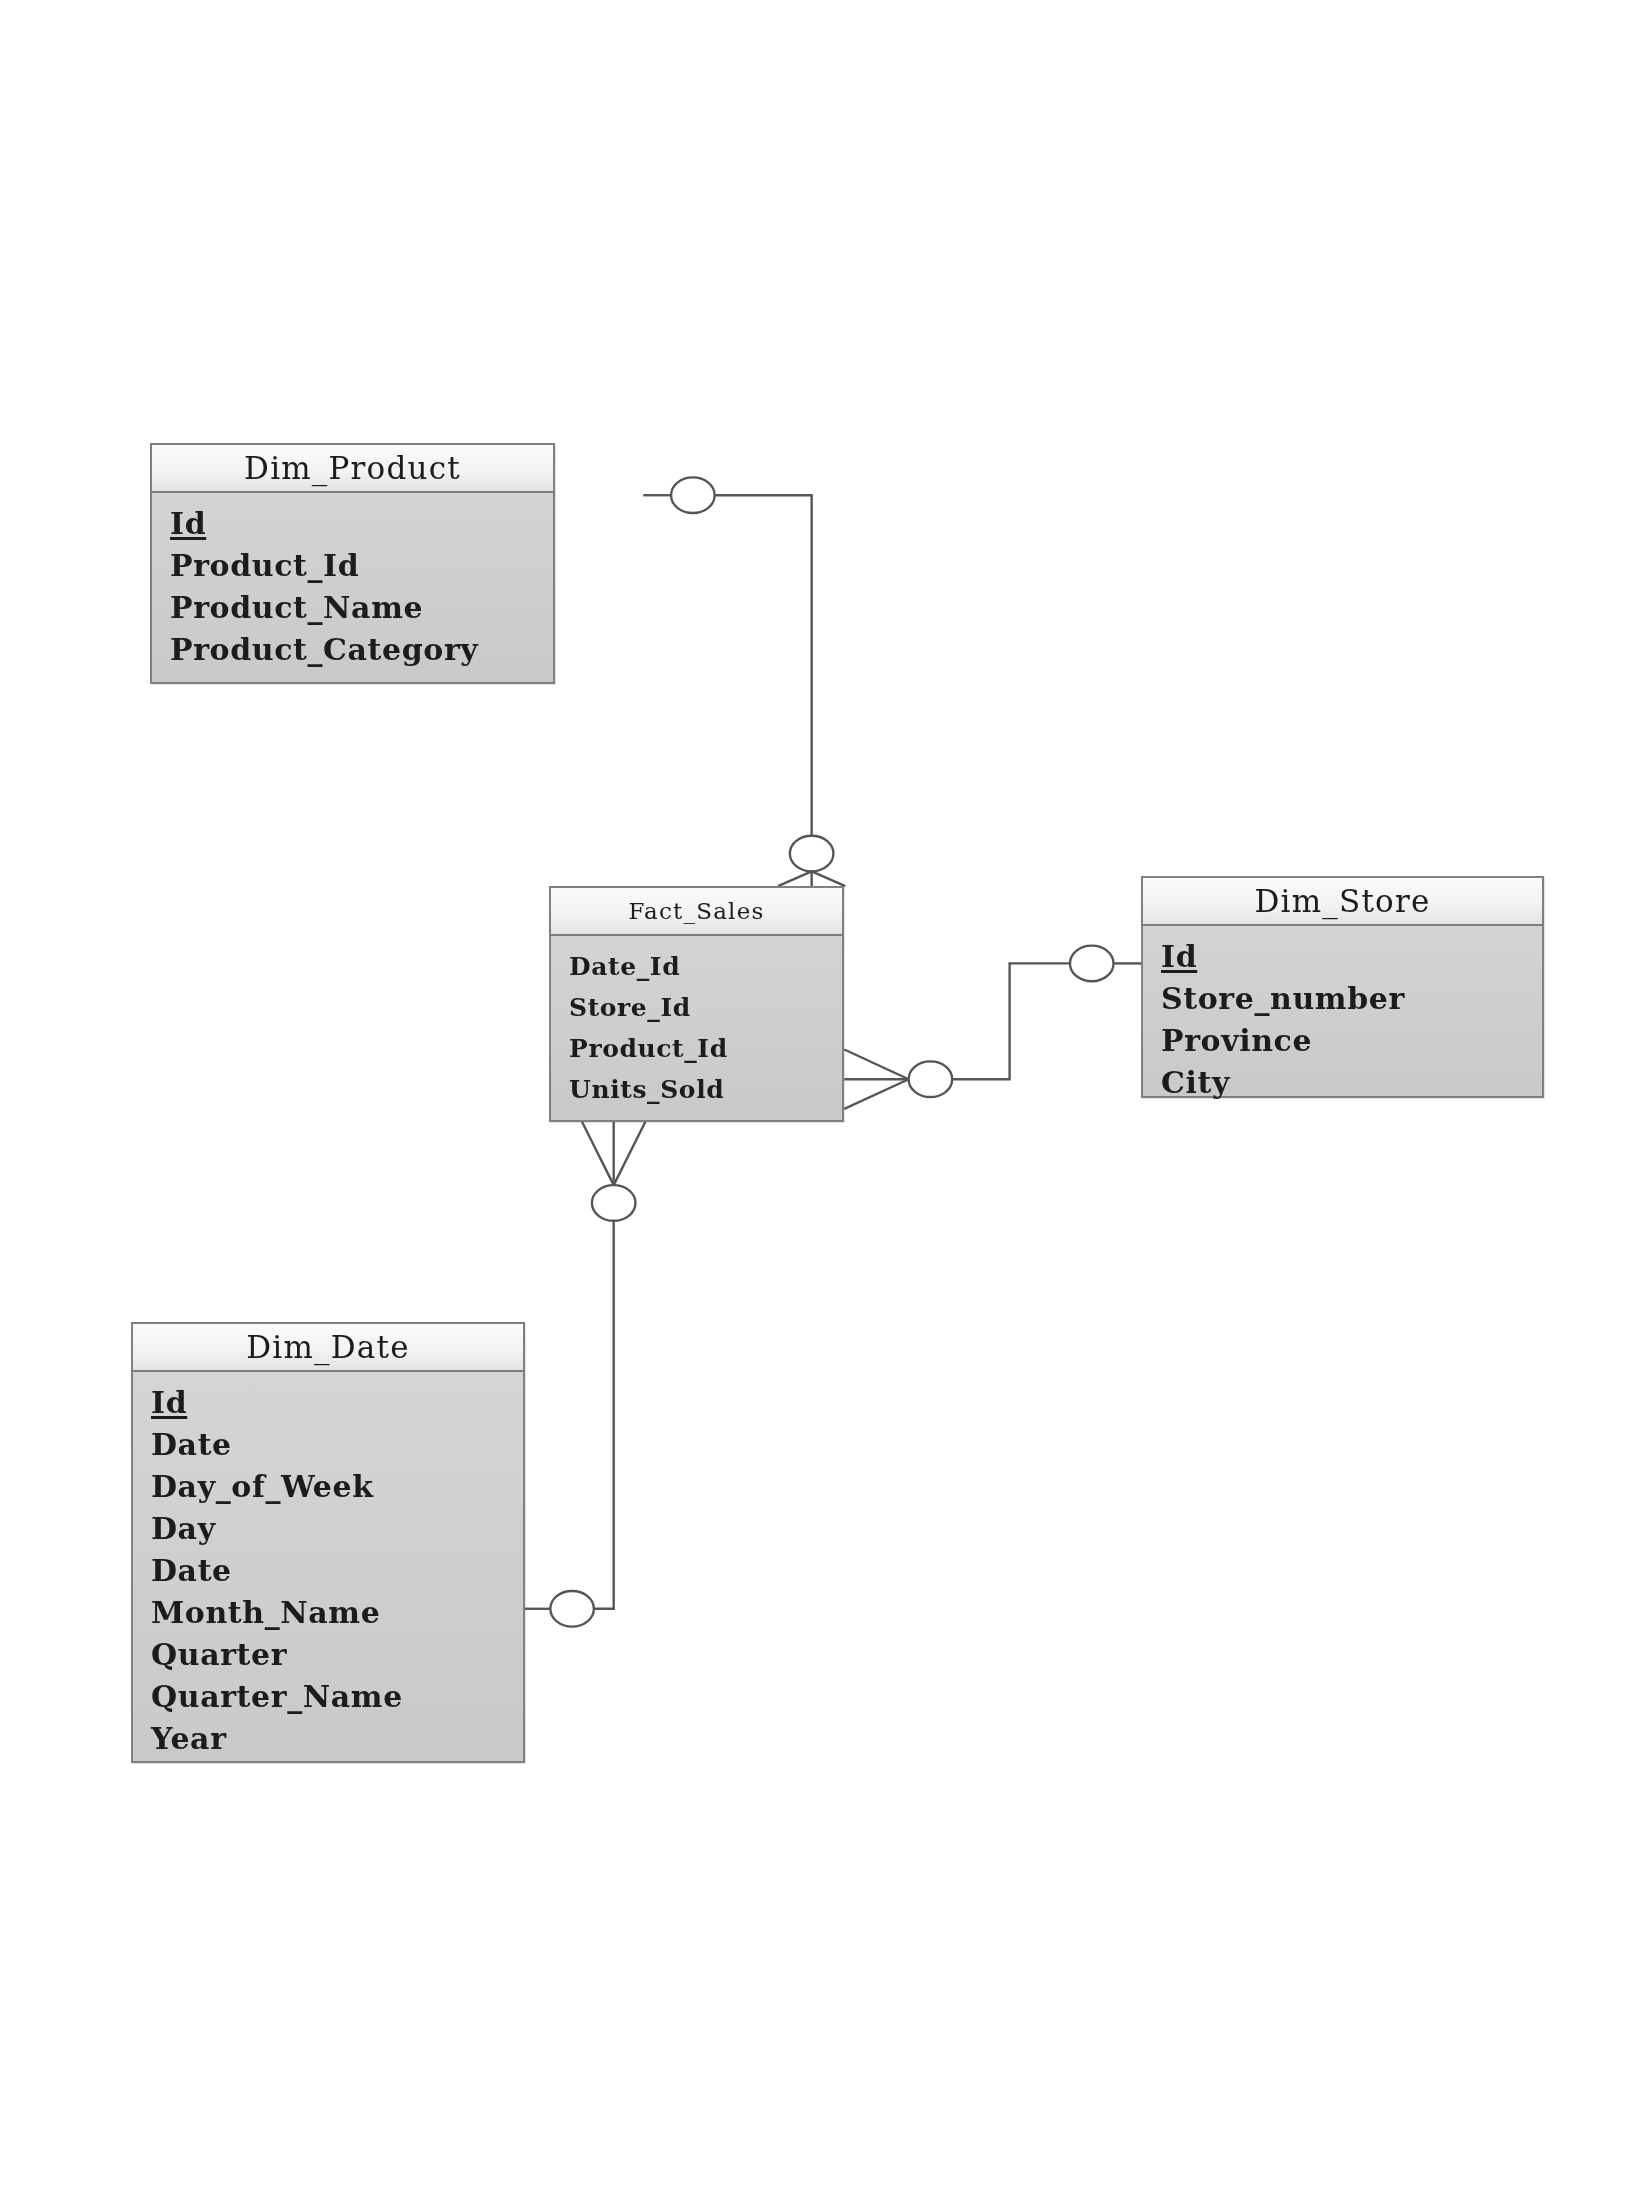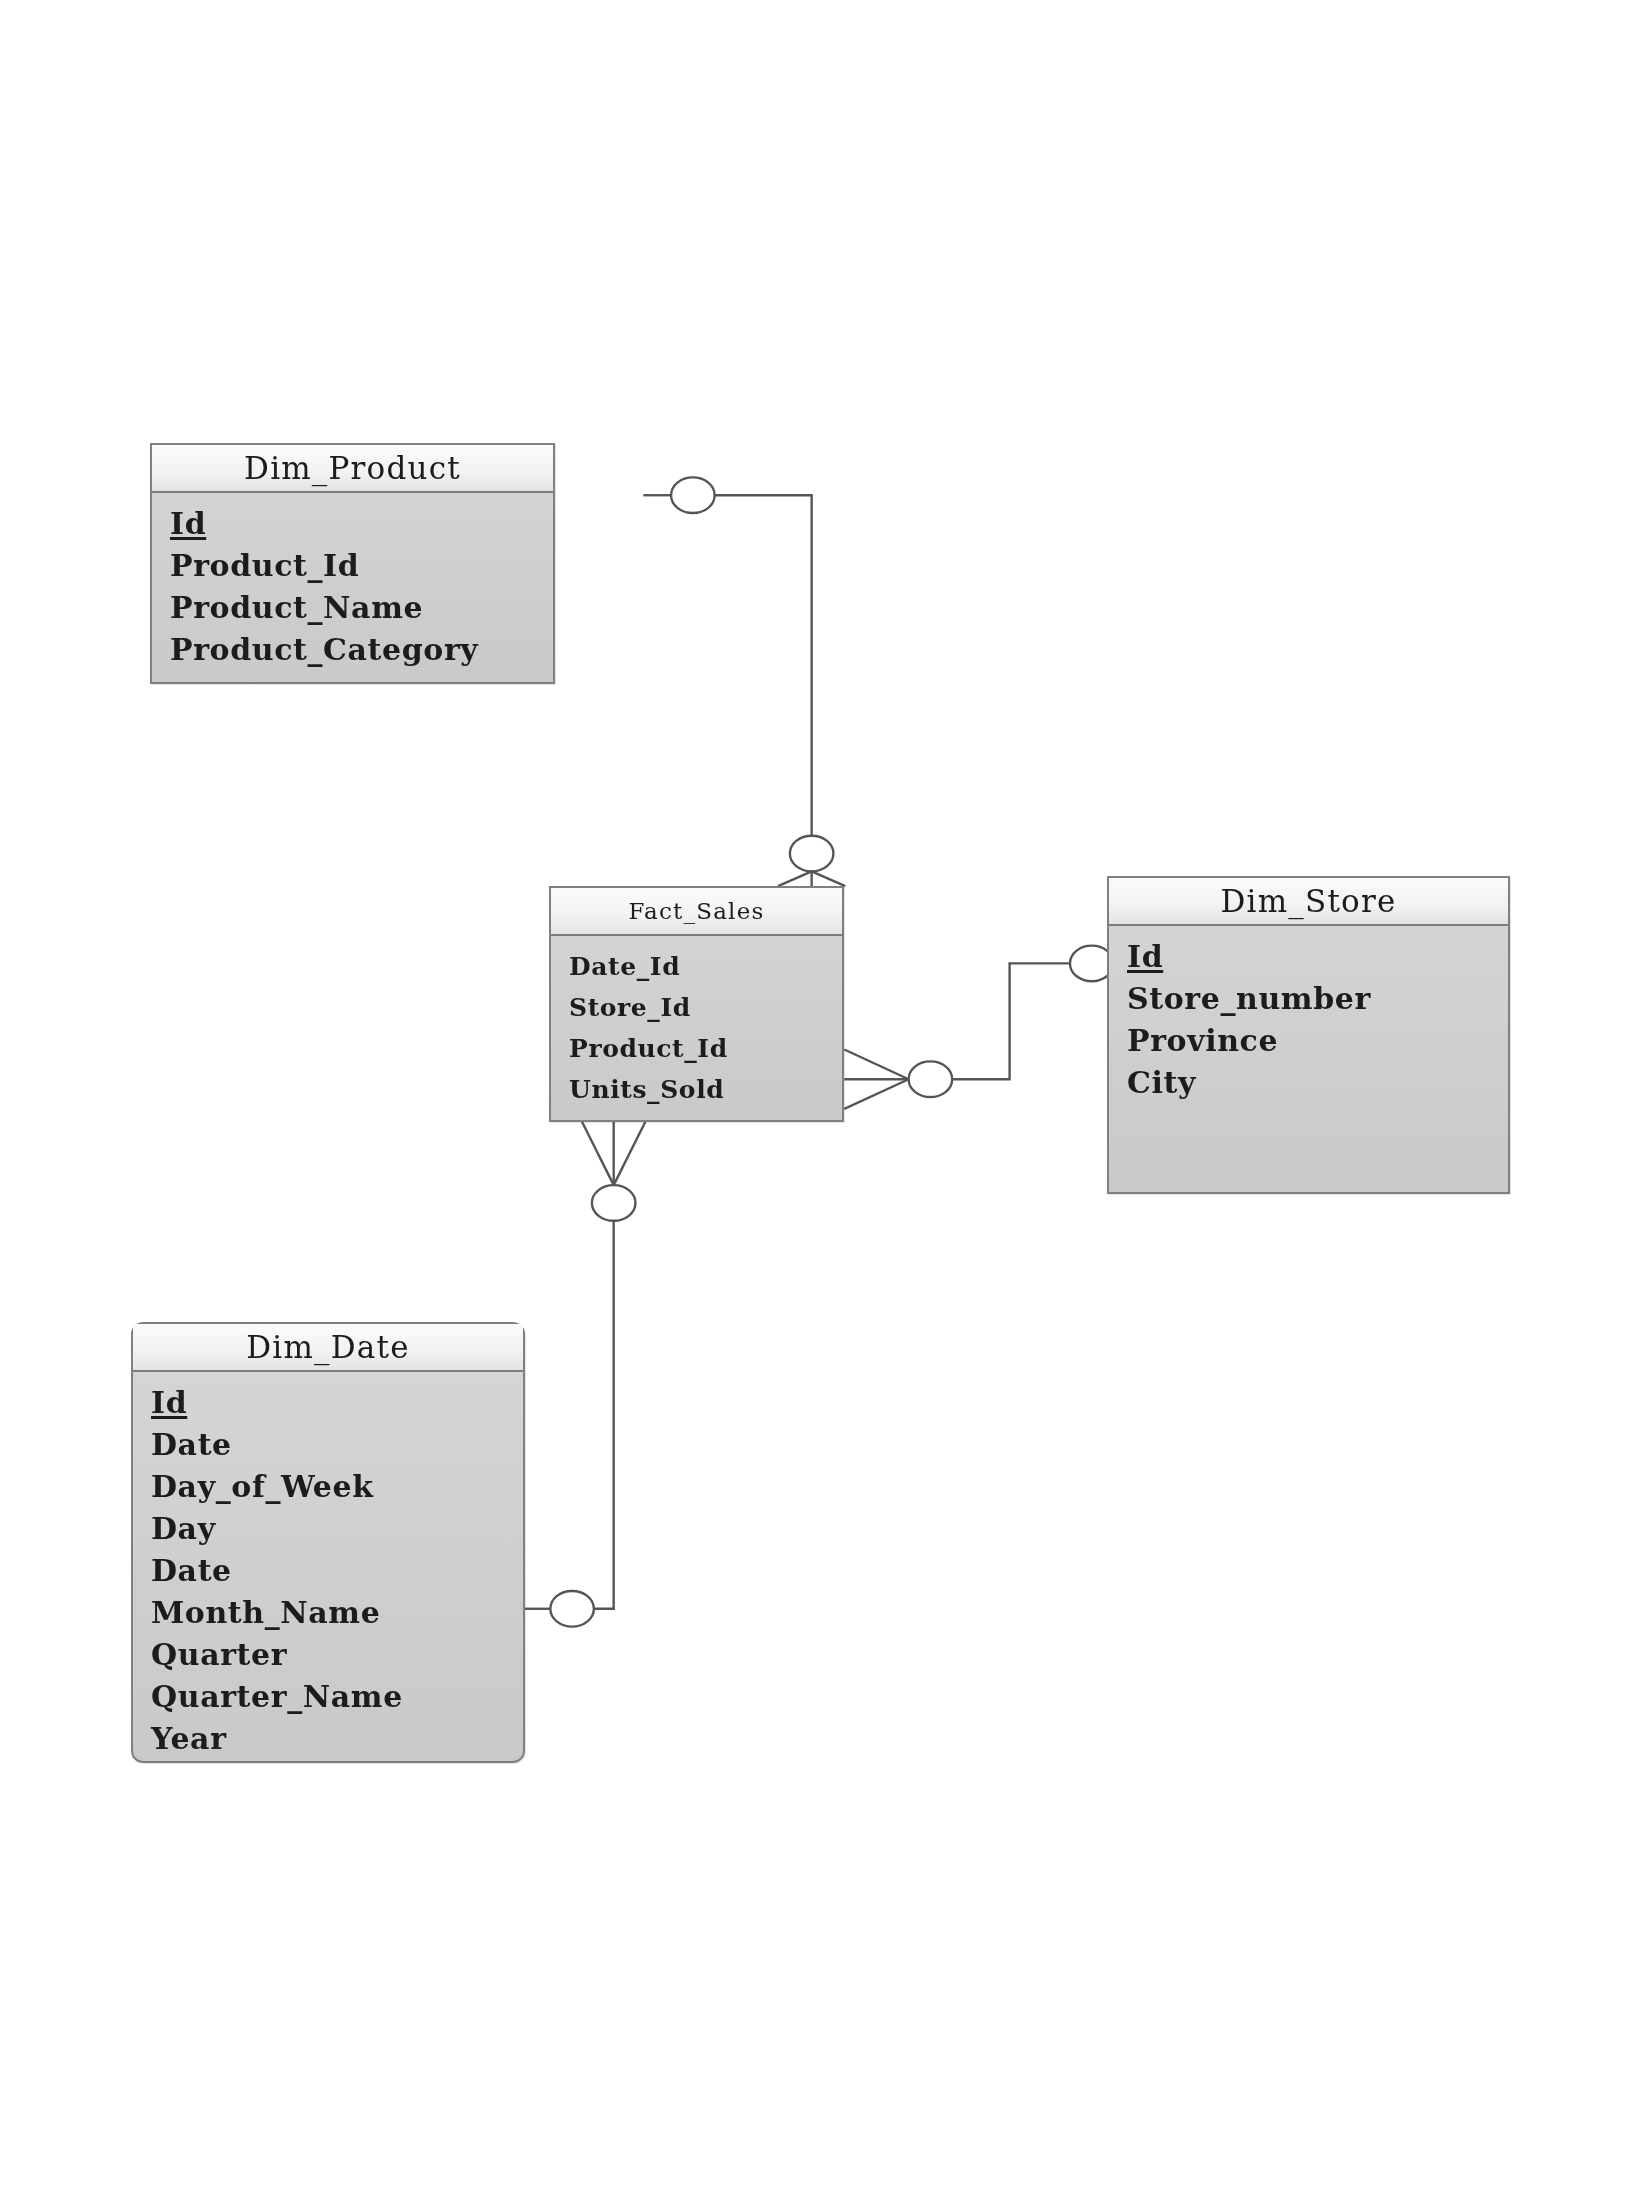--- a/index.html
+++ b/index.html
@@ -59,22 +59,22 @@
     white-space: nowrap;
     font-weight: bold;
   }
   .attr.pk {
     text-decoration: underline;
     text-underline-offset: 3px;
   }
   
   #ent-dim-product { left: 150px; top: 443px; width: 405px; height: 241px; }
   #ent-fact-sales  { left: 549px; top: 886px; width: 295px; height: 236px; }
-  #ent-dim-store   { left: 1107px; top: 876px; width: 403px; height: 318px; }
-  #ent-dim-date    { left: 131px; top: 1322px; width: 394px; height: 441px; border-radius: 12px; }
+  #ent-dim-store   { left: 1141px; top: 876px; width: 403px; height: 222px; }
+  #ent-dim-date    { left: 131px; top: 1322px; width: 394px; height: 441px; }
   #ent-fact-sales .entity-header { font-size: 23px; }
   #ent-fact-sales .attr { font-size: 25px; line-height: 41px; }
 </style>
 </head>
 <body>
 
 <div id="canvas">
 
   <svg id="connector-layer" viewBox="0 0 1668 2224" width="1651" height="2202">
 

